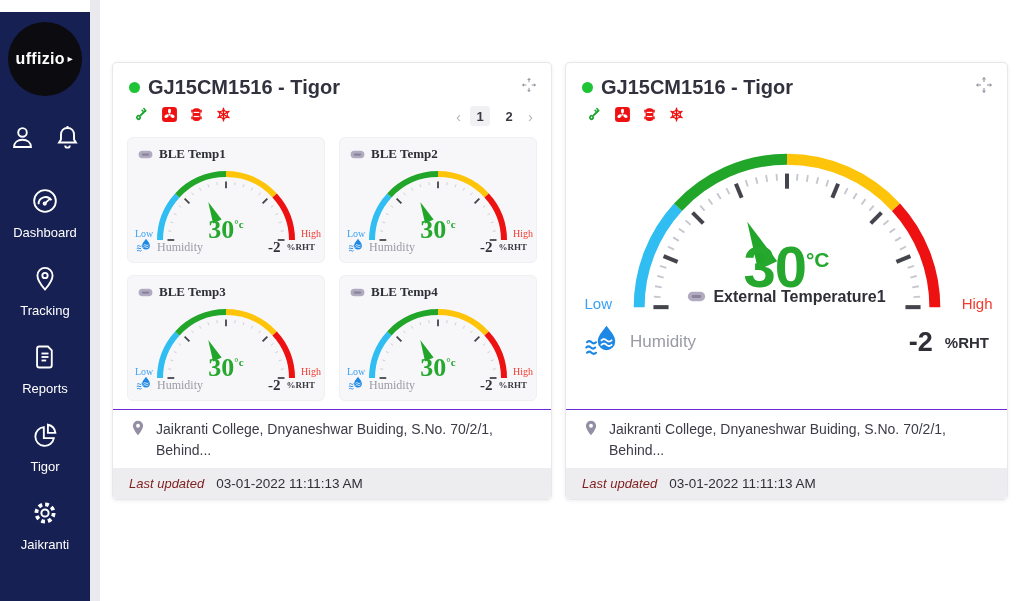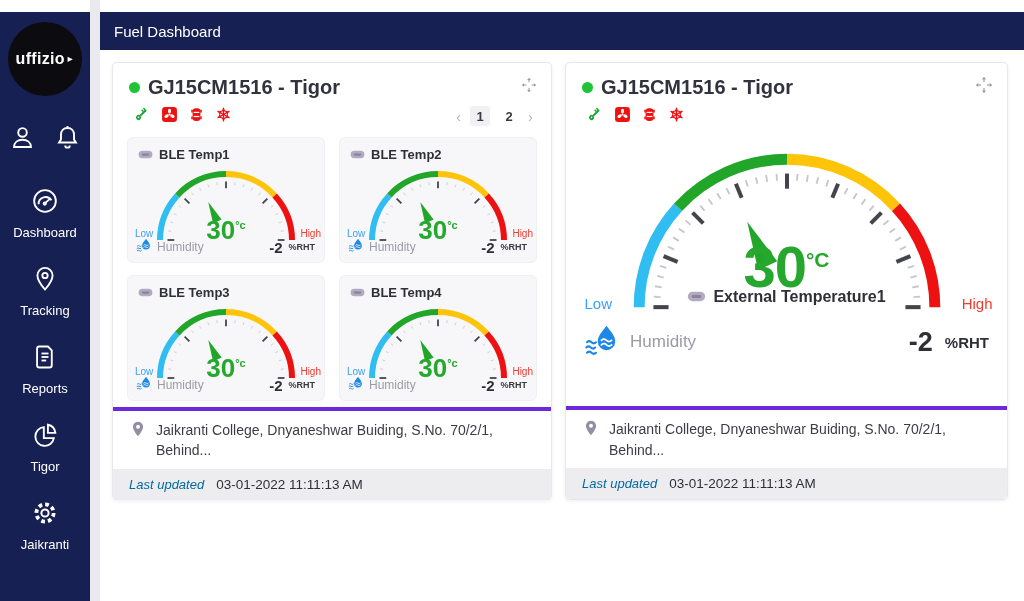--- a/index.html
+++ b/index.html
@@ -41,21 +41,21 @@
   .move-handle { cursor:grab; margin-top:-2px; }
 
   .iconrow { display:flex; align-items:center; gap:10px; padding:4px 16px 2px 20px; height:28px; }
   .pagination { display:flex; align-items:center; gap:9px; margin-right:2px; }
   .pg-chev { color:#b4b4bc; font-size:15px; cursor:pointer; line-height:1; }
   .pg-num { font-size:13px; font-weight:bold; color:#3a3a42; cursor:pointer;
     min-width:20px; height:20px; display:flex; align-items:center; justify-content:center; border-radius:3px; }
   .pg-num.active { background:#f1f1f4; }
 
   
-  .tile-grid { display:grid; grid-template-columns:1fr 1fr; gap:12px 14px; margin:8px 14px 6px; }
+  .tile-grid { display:grid; grid-template-columns:1fr 1fr; gap:12px 14px; margin:8px 14px 6px;font-family:Liberation Serif, serif; }
   .tile { background:#f7f7f9; border:1px solid #f0f0f3; border-radius:6px;
     height:126px; padding:7px 10px 4px; position:relative; }
   .tile-head { display:flex; align-items:center; gap:6px; }
   .tile-title { font-size:13px; font-weight:bold; color:#2f2f38; }
   .gauge-box { position:relative; margin:2px auto 0; }
   .gauge-box.small { width:150px; height:78px; }
   .gauge-box.large { width:336px; height:175px; margin-top:10px; }
   .g-value { position:absolute; left:0; right:0; text-align:center; color:#25a82d; font-weight:bold; line-height:1; }
   .gauge-box.small .g-value { bottom:0; font-size:26px; }
   .gauge-box.small .g-value sup { font-size:11px; }
@@ -73,25 +73,25 @@
 
   
   .ext-row { display:flex; align-items:flex-start; justify-content:center; gap:7px; margin-top:-26px; }
   .ext-lbl { font-size:16px; font-weight:bold; color:#2f2f38; }
   .hum-row { display:flex; align-items:center; gap:10px; margin:16px 18px 10px; }
   .hum-lbl-l { font-size:17px; color:#9b9ba6; }
   .hum-val-l { font-size:27px; font-weight:bold; color:#2f2f38; }
   .hum-unit-l { font-size:15px; font-weight:bold; color:#2f2f38; margin-left:2px; }
 
   
-  .loc-row { border-top:4px solid #6d28d9; padding:9px 16px 8px; display:flex; gap:9px; margin-top:auto; }
+  .loc-row { border-top:1px solid #6d28d9; padding:9px 16px 8px; display:flex; gap:9px; margin-top:auto; }
   .loc-text { font-size:14px; color:#3c3c46; line-height:1.45; }
   .card-foot { background:#ededf0; border-radius:0 0 5px 5px; padding:8px 16px;
     display:flex; align-items:baseline; gap:12px; }
-  .foot-lbl { font-style:italic; font-size:13px; color:#0369a1; }
+  .foot-lbl { font-style:italic; font-size:13px; color:#7f1d1d; }
   .foot-val { font-size:13.5px; font-weight:normal; color:#2f2f38; }
 
   svg.gauge { display:block; }
 </style>
 </head>
 <body>
 
 <div class="sidebar">
   <div class="logo">
     <span>uffizio</span>
@@ -160,23 +160,20 @@
           <circle cx="12" cy="12" r="3.1" stroke="#fff" stroke-width="1.7"></circle>
         </svg>
       </span>
       <span class="lbl">Jaikranti</span>
     </div>
   </div>
 </div>
 <div class="left-strip"></div>
 
 <div class="content">
-  <div class="topbar">
-    <span class="title">Fuel Dashboard</span>
-  </div>
 
   <div class="card card1">
     <div class="card-head">
       <span class="dot"></span>
       <span class="card-title">GJ15CM1516 - Tigor</span>
       <span class="spacer"></span>
       <span class="move-handle">
         <svg width="16" height="16" viewBox="0 0 24 24">
           <g fill="#9a98a6">
               <polygon points="12,1 9.2,4.6 14.8,4.6"></polygon>

